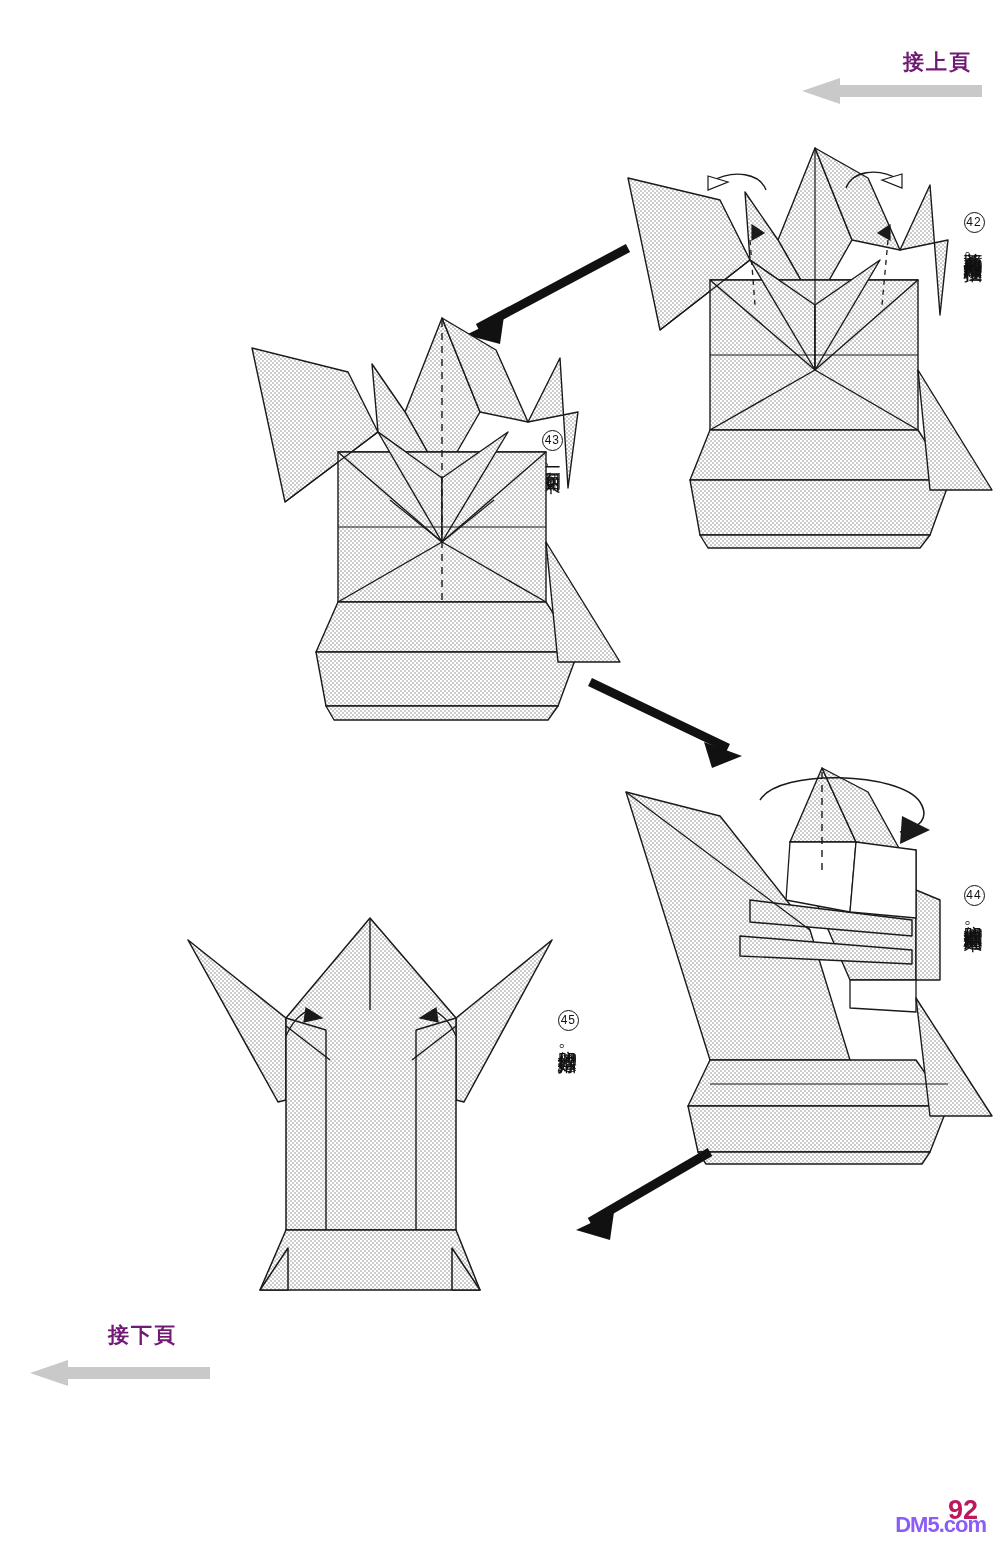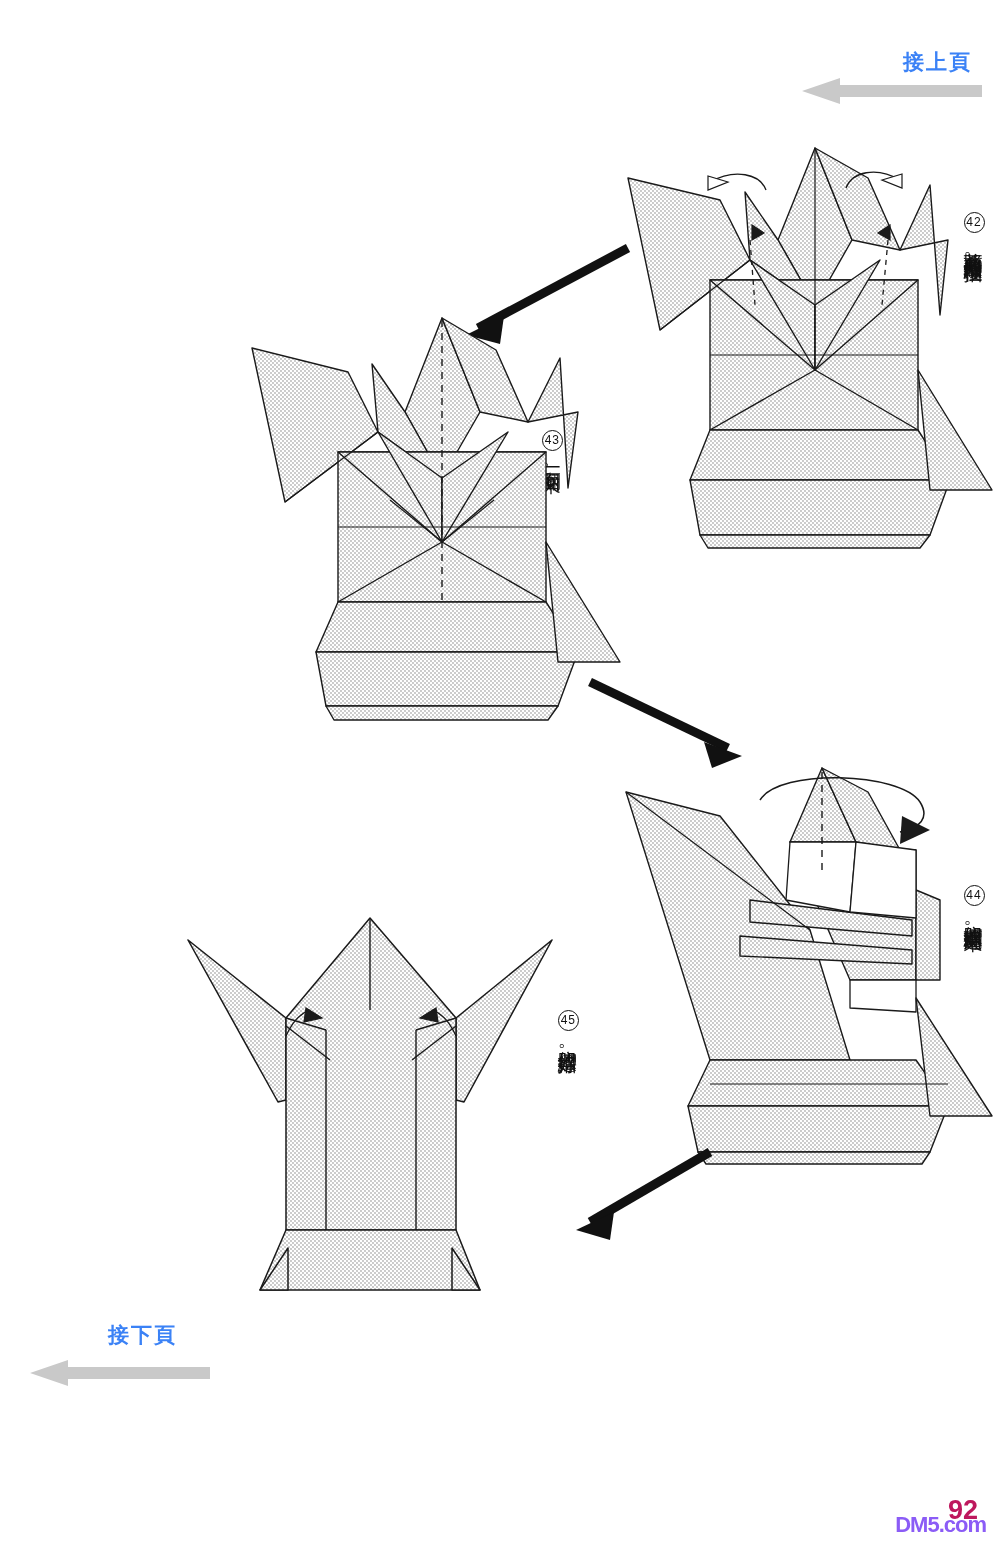--- a/index.html
+++ b/index.html
@@ -18,21 +18,21 @@
     overflow: hidden;
     background: #ffffff;
   }
 
   
   .nav-label {
     position: absolute;
     font-size: 21px;
     font-weight: bold;
     letter-spacing: 2px;
-    color: #3b82f6;
+    color: #701a75;
     white-space: nowrap;
   }
   .nav-top-label { right: 28px; top: 48px; }
   .nav-bottom-label { left: 108px; top: 1321px; }
 
   .arrow-flat {
     position: absolute;
     height: 26px;
   }
   .arrow-flat svg { display: block; }

